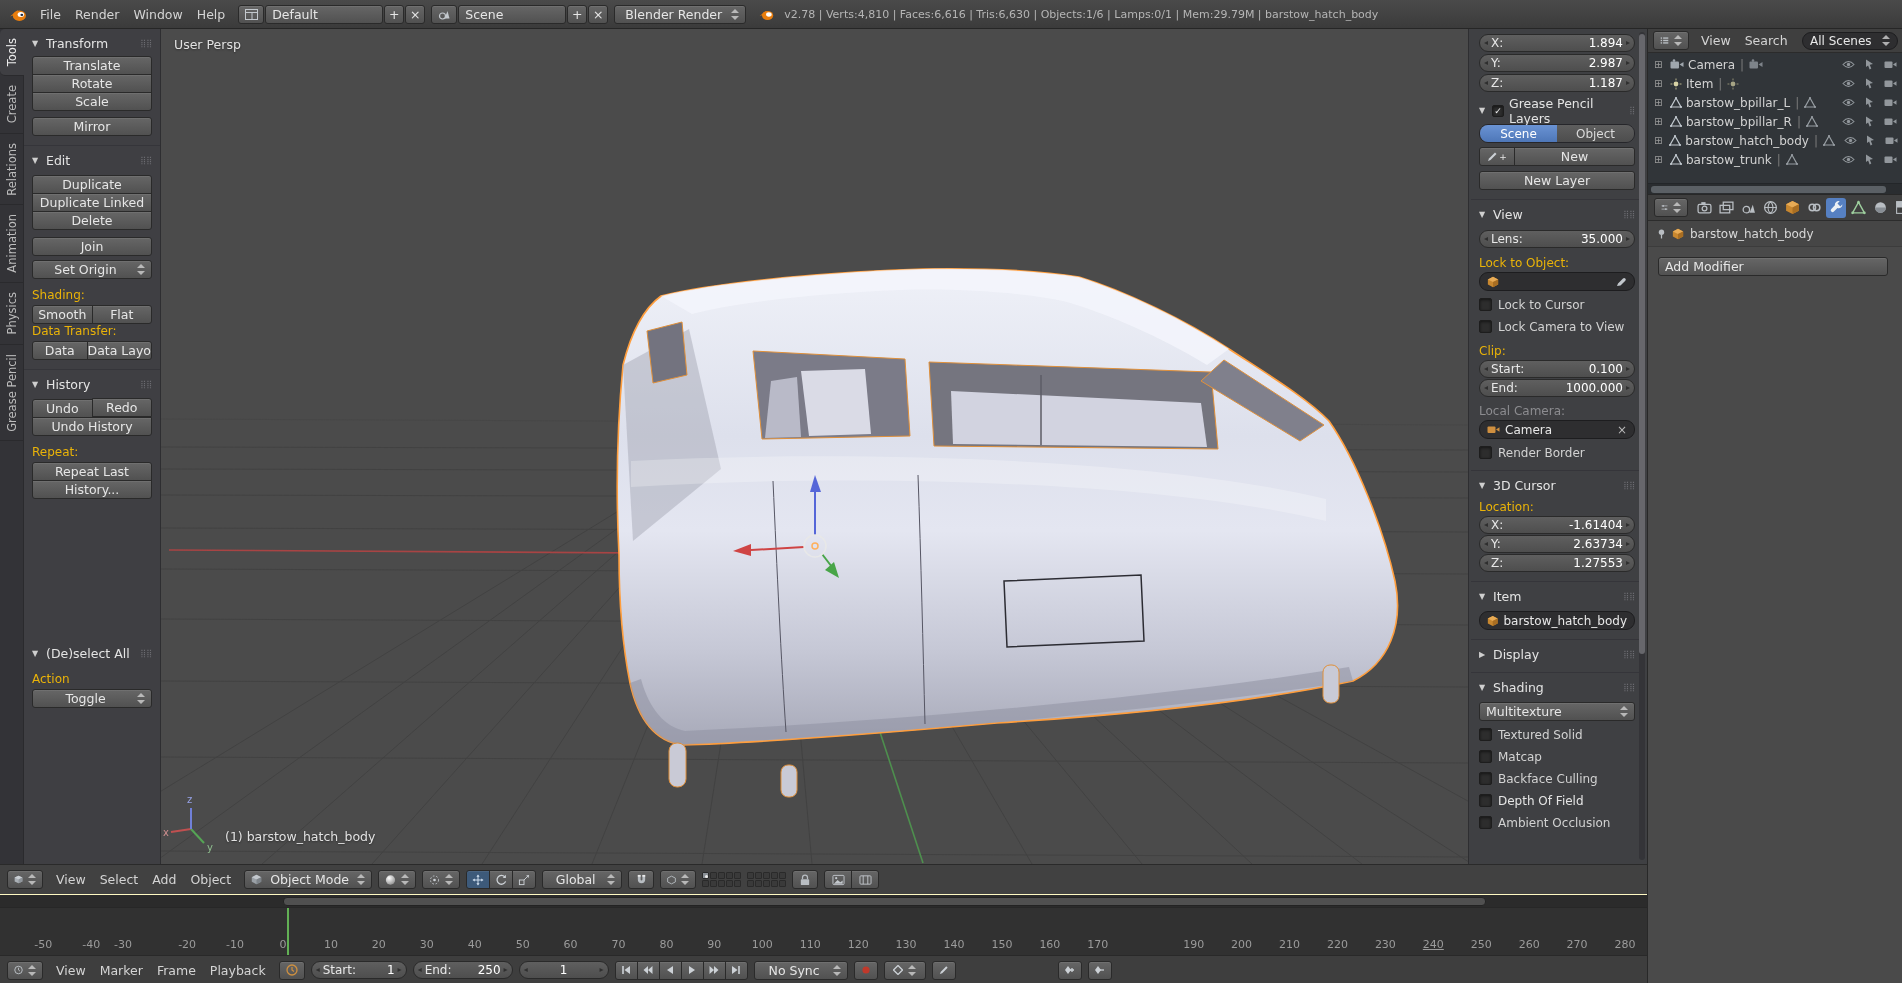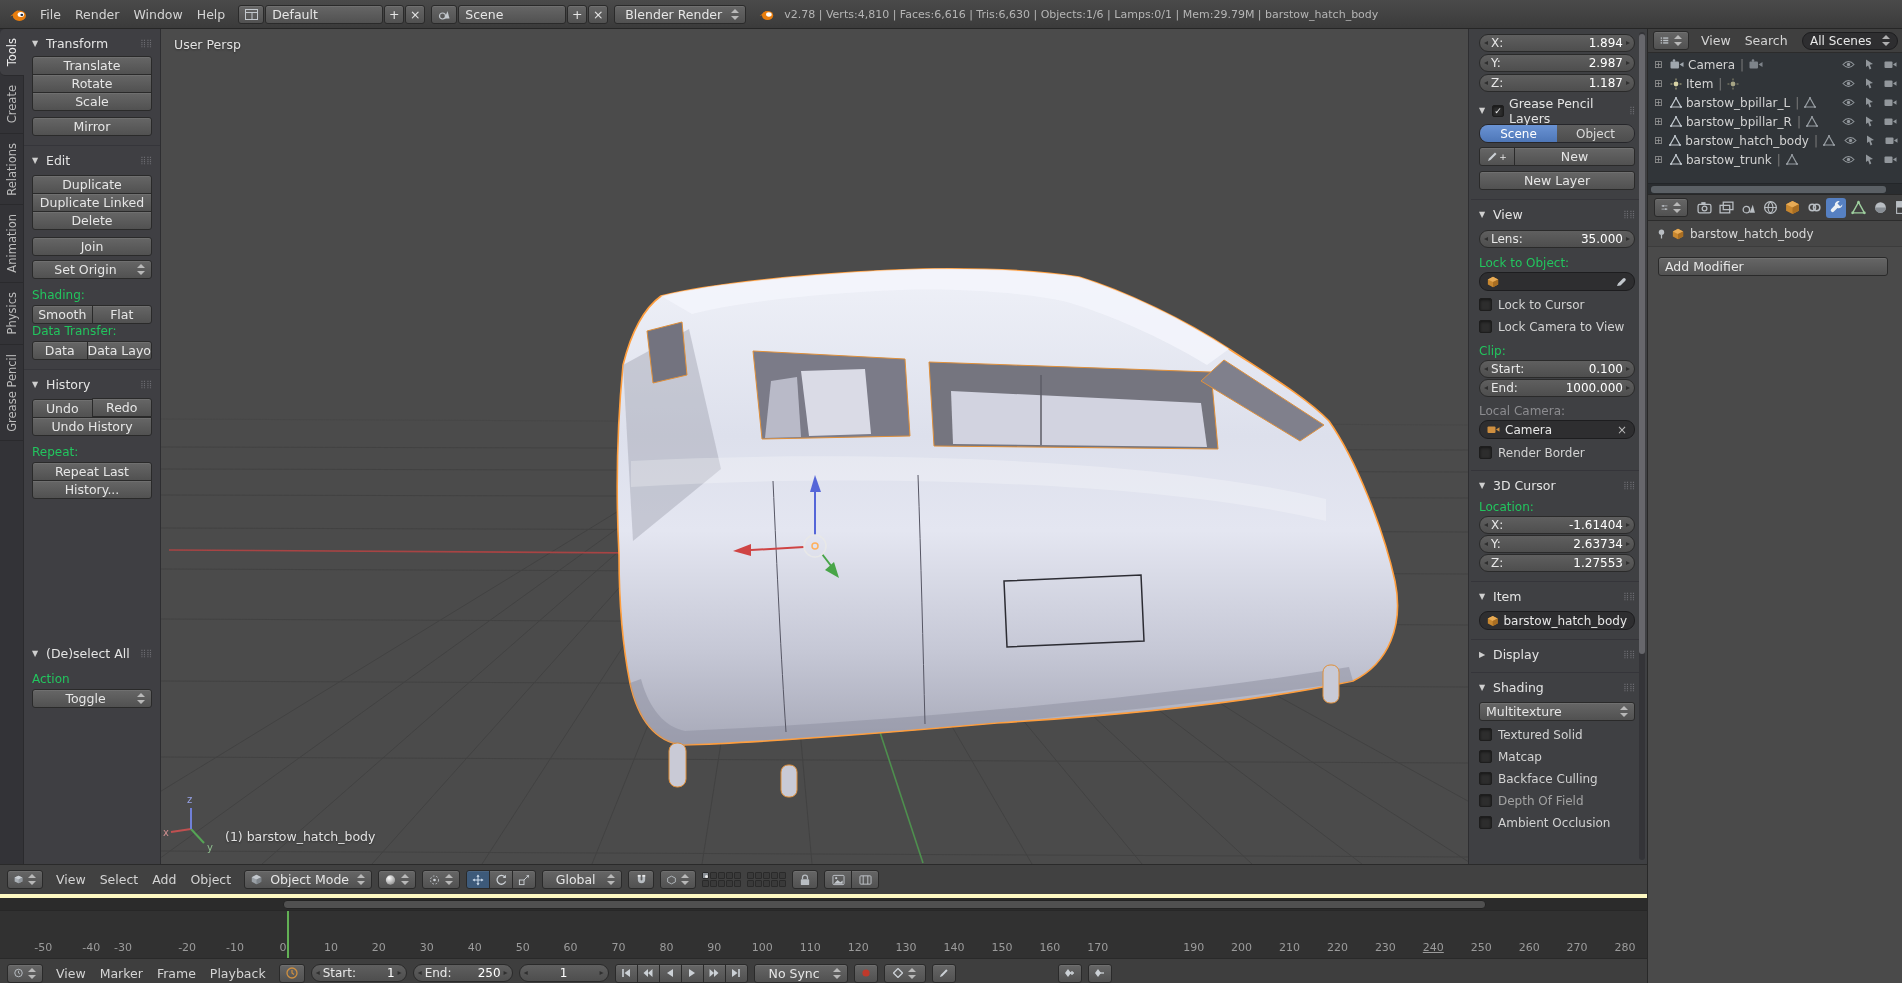--- a/index.html
+++ b/index.html
@@ -27,25 +27,25 @@
 .hgroup .btn:last-child{border-radius:0 3px 3px 0}
 .pill{display:flex;align-items:center;height:18px;background:linear-gradient(#5f5f5f,#4e4e4e);
   border:1px solid #2a2a2a;border-radius:9px;padding:0 4px;font-size:12px;color:#e8e8e8;cursor:default}
 .pill .sar{font-size:8px;color:rgba(15,15,15,.55);line-height:1}
 .pill .lab{margin-left:3px}
 .pill .val{margin-left:auto;margin-right:3px;color:#fff}
 .cb{width:13px;height:13px;flex:0 0 auto;background:#2d2d2d;border:1px solid #1d1d1d;border-radius:2px;
   box-shadow:inset 0 1px 3px rgba(0,0,0,.55);display:flex;align-items:center;justify-content:center;font-size:9px;color:#f0f0f0}
 .crow{display:flex;align-items:center;gap:6px;height:17px;margin-top:5px}
 .crow .clab{font-size:12px;color:#d2d2d2}
-.crow.disabled .clab{color:#a3a3a3}
+.crow.disabled .clab{color:#e5e5e5}
 .panel-h{display:flex;align-items:center;gap:5px;height:17px;color:#e4e4e4}
 .panel-h .tri{font-size:8px;color:#cfcfcf;width:9px}
 .panel-h .dots{margin-left:auto;color:#6b6b70;font-size:8px}
-.label{font-size:12px;color:#22c55e}
+.label{font-size:12px;color:#eab308}
 .label.dim{color:#8c8c90}
 .dfield{display:flex;align-items:center;gap:5px;height:19px;background:#2e2e30;border:1px solid #1d1d1f;
   border-radius:9px;padding:0 7px;font-size:12px;color:#e8e8e8}
 .seg{display:flex;height:19px;border-radius:9px;overflow:hidden;border:1px solid #26262a}
 .seg>div{flex:1;display:flex;align-items:center;justify-content:center;background:linear-gradient(#5e5e5e,#4d4d4d);color:#dadada;font-size:12px}
 .seg>div.on{background:linear-gradient(#6a93d4,#4e77b8);color:#fff}
 .psep{border-top:1px solid #35353a;margin:9px -8px 0 -8px}
 
 #topbar{position:absolute;left:0;top:0;width:1902px;height:29px;background:linear-gradient(#4a4a4a,#3b3b3b);
   border-bottom:1px solid #262626;display:flex;align-items:center;gap:6px;padding:0 8px}
@@ -58,21 +58,21 @@
 .vtab.active{background:#3f3f43;color:#ececec;border-radius:5px 0 0 5px}
 #toolshelf{position:absolute;left:24px;top:0;width:137px;height:835px;background:#3f3f43;border-right:1px solid #2e2e31;padding:6px 8px;overflow:hidden}
 #viewport{position:absolute;left:161px;top:0;width:1307px;height:835px;background:#4b4b4b;overflow:hidden}
 .vp-label{position:absolute;color:#e2e2e2;font-size:12.5px;text-shadow:0 1px 2px rgba(0,0,0,.4)}
 #npanel{position:absolute;left:1468px;top:0;width:179px;height:835px;background:#3f4043;border-left:1px solid #2e2e31;padding:5px 12px 5px 10px;overflow:hidden}
 #np-scroll{position:absolute;right:2px;top:3px;width:6px;height:828px;background:#343438;border-radius:3px}
 #np-thumb{position:absolute;left:0;top:2px;width:6px;height:620px;background:#67676c;border-radius:3px}
 #vp-header{position:absolute;left:0;top:835px;width:1647px;height:30px;background:#414141;border-top:1px solid #2a2a2a;
   display:flex;align-items:center;gap:6px;padding:0 7px}
 
-#timeline{position:absolute;left:0;top:894px;width:1647px;height:89px;background:#313131;border-top:4px solid #fef9c3}
+#timeline{position:absolute;left:0;top:894px;width:1647px;height:89px;background:#313131;border-top:1px solid #fef9c3}
 #tl-scroll{position:absolute;left:0;top:0;width:100%;height:13px;background:#2b2b2b;border-bottom:1px solid #272727}
 #tl-thumb{position:absolute;left:283px;top:2px;width:1203px;height:9px;background:#505050;border:1px solid #232323;border-radius:4px}
 #tl-tracks{position:absolute;left:0;top:0;width:100%;height:60px}
 #cur-frame{position:absolute;left:287px;top:13px;height:47px;width:2px;background:#62b055}
 #tl-labels{position:absolute;left:0;bottom:3px;width:100%;height:14px}
 .tlnum{position:absolute;transform:translateX(-50%);font-size:11px;color:#9b9b9b}
 #tl-footer{position:absolute;left:0;top:60px;width:100%;height:29px;background:#3e3e3e;border-top:1px solid #292929;
   display:flex;align-items:center;gap:6px;padding:0 7px}
 
 #rightcol{position:absolute;left:1647px;top:29px;width:255px;height:954px;border-left:1px solid #282828}

